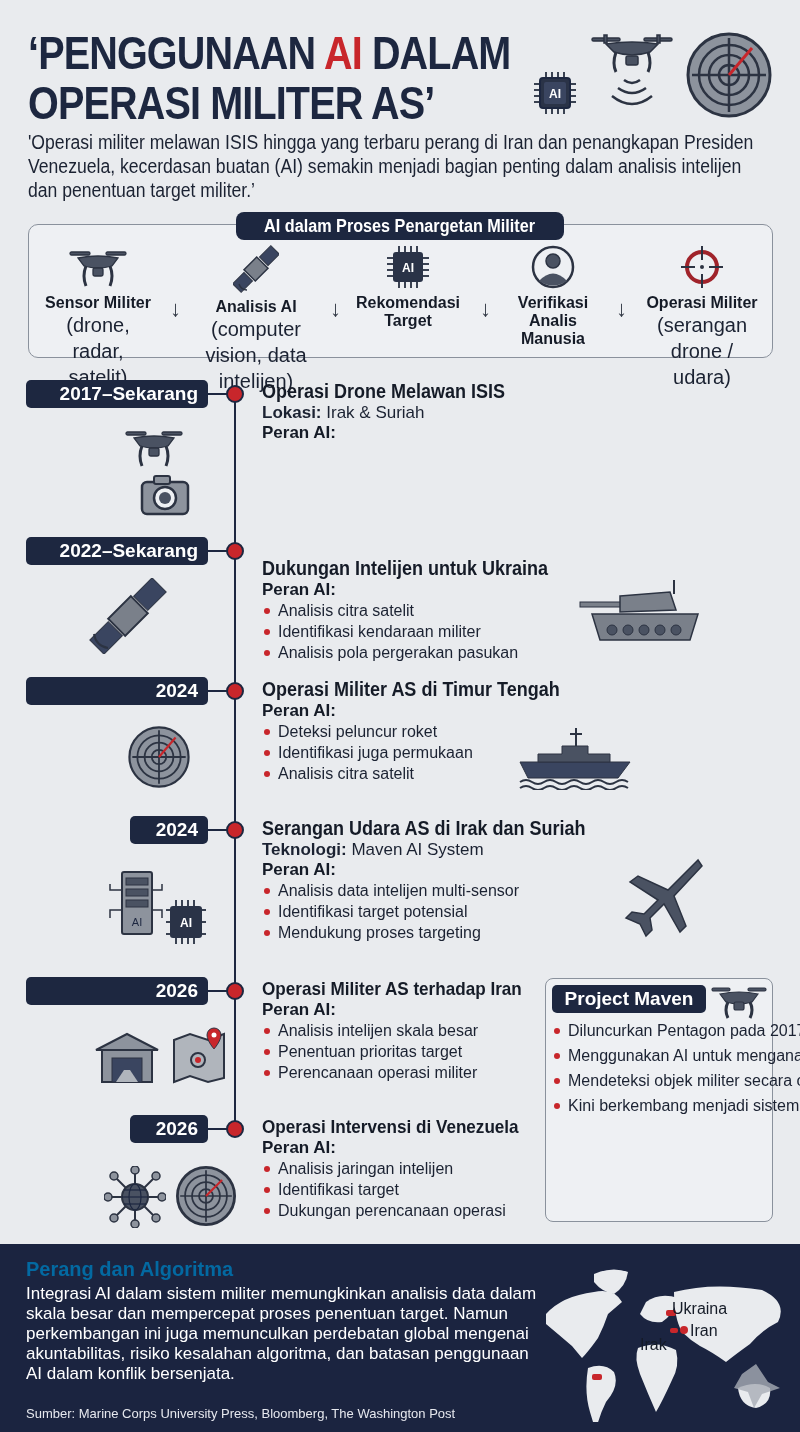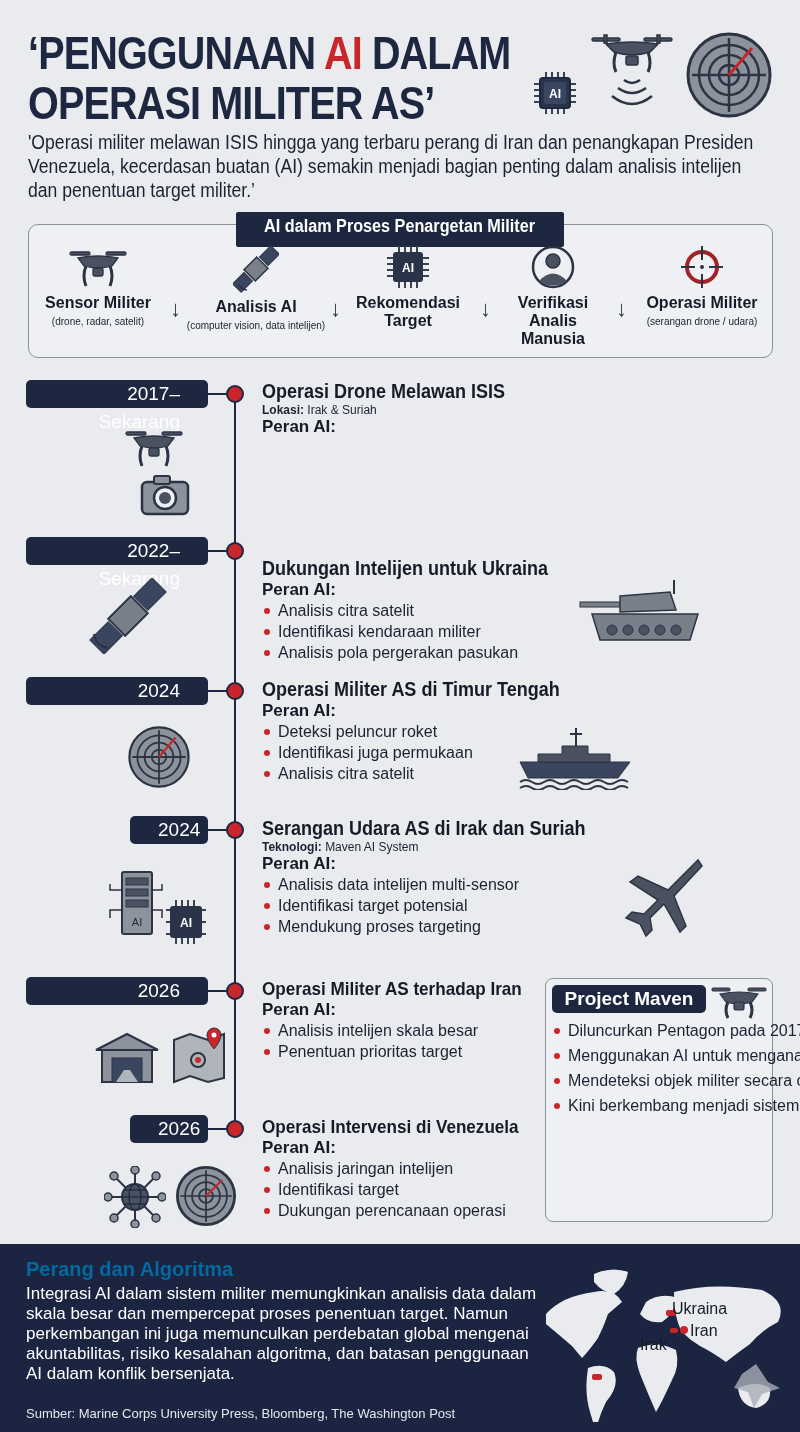--- a/index.html
+++ b/index.html
@@ -26,40 +26,40 @@
     transform: scaleX(0.88); transform-origin: left top;
     width: 840px;
   }
   
   .process-box {
     left: 28px; top: 224px; width: 745px; height: 134px;
     border: 1.5px solid #8a919c; border-radius: 10px;
     background: #eef0f3;
   }
   .process-title {
-    left: 236px; top: 212px; width: 328px; height: 35px;
-    background: #1d2740; color: #fff; border-radius: 2px;
+    left: 236px; top: 212px; width: 328px; height: 28px;
+    background: #1d2740; color: #fff; border-radius: 8px;
     font-size: 18px; font-weight: bold; text-align: center; line-height: 28px;
   }
   .process-title span { display: inline-block; transform: scaleX(0.9); }
   .step { top: 244px; width: 140px; text-align: center; }
   .step svg { display: block; margin: 0 auto; }
   .step .lbl { font-size: 16px; font-weight: bold; line-height: 18px; margin-top: 4px; color: #151b27; }
-  .step .sub { font-size: 10px; line-height: 20px; color: #1b2232; }
+  .step .sub { font-size: 20px; line-height: 26px; color: #1b2232; }
   .arrow { top: 296px; font-size: 22px; color: #333a46; }
   
   .tline { left: 234px; top: 392px; width: 2px; height: 740px; background: #1d2740; }
   .year {
     height: 28px; background: #1d2740; color: #fff; border-radius: 5px;
-    font-size: 19px; font-weight: normal; line-height: 28px; padding: 0 28px; text-align: right;
+    font-size: 19px; font-weight: bold; line-height: 28px; padding: 0 10px; text-align: right;
   }
   .conn { height: 2px; width: 20px; background: #1d2740; }
   .dot { width: 18px; height: 18px; border-radius: 50%; background: #c8262b; border: 2px solid #1d2740; }
   .ev-title { font-size: 20px; font-weight: bold; color: #151b27; white-space: nowrap; transform: scaleX(0.9); transform-origin: left top; }
-  .ev-meta { font-size: 12px; color: #1b2232; white-space: nowrap; }
+  .ev-meta { font-size: 17px; color: #1b2232; white-space: nowrap; }
   .ev-meta b { font-weight: bold; }
   .ev-role { font-size: 17px; font-weight: bold; color: #151b27; }
   ul.bul { list-style: none; }
   ul.bul li { font-size: 16px; line-height: 21px; color: #1b2232; white-space: nowrap; padding-left: 16px; position: relative; }
   ul.bul li::before { content: ""; position: absolute; left: 2px; top: 8px; width: 6px; height: 6px; border-radius: 50%; background: #c8262b; }
   
   .maven-box { left: 545px; top: 978px; width: 228px; height: 244px; border: 1.5px solid #8a919c; border-radius: 8px; background: #eef0f3; }
   .maven-title { left: 552px; top: 985px; height: 28px; width: 154px; background: #1d2740; color: #fff; border-radius: 5px; font-size: 19px; font-weight: bold; line-height: 28px; text-align: center; }
   .maven-list { left: 552px; top: 1020px; width: 218px; }
   .maven-list li { font-size: 16px; line-height: 19px; margin-bottom: 4px; padding-left: 16px; position: relative; white-space: normal; }
@@ -338,20 +338,21 @@
 
 <div class="abs year" style="left:26px;top:977px;width:182px">2026</div>
 <div class="abs conn" style="left:208px;top:990px"></div>
 <div class="abs dot" style="left:226px;top:982px"></div>
 <div class="abs" style="left:262px;top:978px">
   <div class="ev-title" style="font-size:19px">Operasi Militer AS terhadap Iran</div>
   <div class="ev-role">Peran AI:</div>
   <ul class="bul">
     <li>Analisis intelijen skala besar</li>
     <li>Penentuan prioritas target</li>
+    <li>Perencanaan operasi militer</li>
   </ul>
 </div>
 <svg class="abs" style="left:94px;top:1030px" width="66" height="54" viewBox="0 0 66 54">
   <path d="M2 20 L33 4 L64 20 Z" fill="#8d939d" stroke="#2c3342" stroke-width="2"></path>
   <rect x="8" y="20" width="50" height="32" fill="#8d939d" stroke="#2c3342" stroke-width="2"></rect>
   <rect x="18" y="28" width="30" height="24" fill="#3a4560" stroke="#2c3342"></rect>
   <path d="M22 52 L30 40 L36 40 L44 52Z" fill="#b0b5bc"></path>
 </svg>
 <svg class="abs" style="left:172px;top:1026px" width="56" height="58" viewBox="0 0 56 58">
   <path d="M2 14 L18 8 L36 14 L52 8 L52 52 L36 56 L18 50 L2 56 Z" fill="#b0b5bc" stroke="#2c3342" stroke-width="2"></path>

